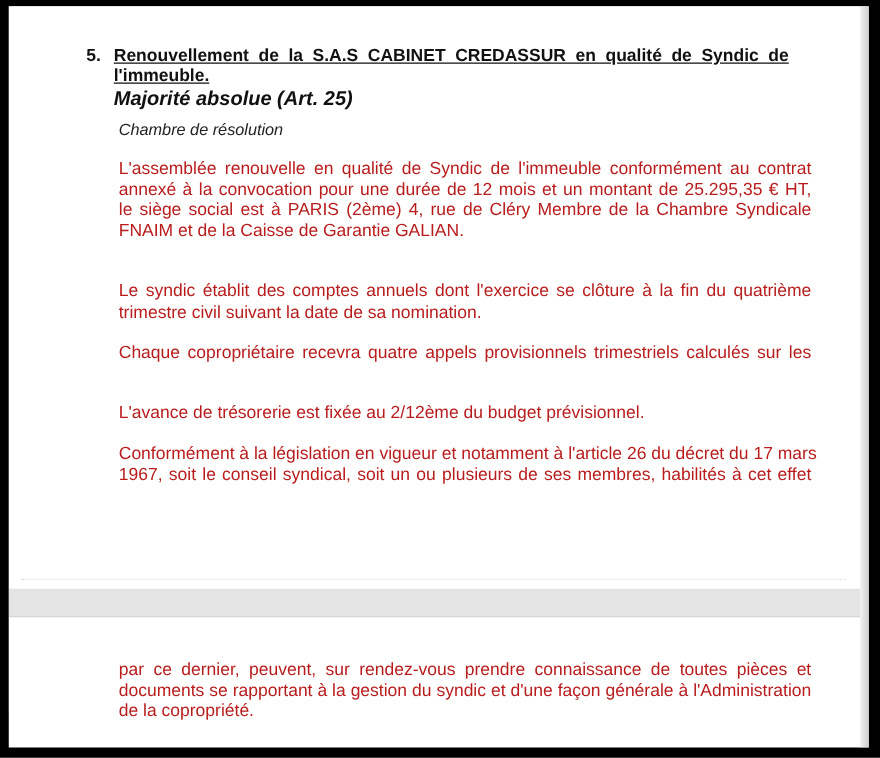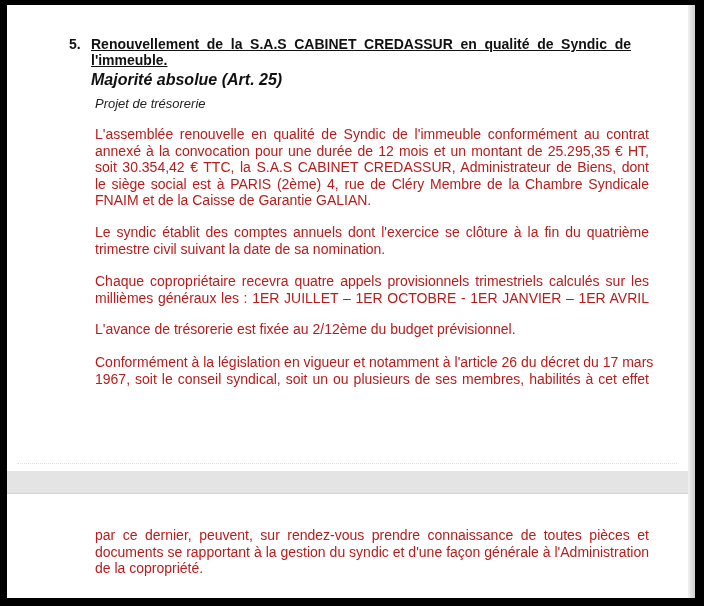--- a/index.html
+++ b/index.html
@@ -135,38 +135,36 @@
     <div class="heading">
       <span class="num">5.</span>
       <div class="title">
         <span class="line">Renouvellement de la S.A.S CABINET CREDASSUR en qualité de Syndic de</span>
         <span class="line last">l'immeuble.</span>
       </div>
     </div>
 
     <div class="majority">Majorité absolue (Art. 25)</div>
 
-    <div class="projet">Projet de trésorerie</div>
+    <div class="projet">Chambre de résolution</div>
 
     <div class="para p1">
       <span class="line">L'assemblée renouvelle en qualité de Syndic de l'immeuble conformément au contrat</span>
       <span class="line">annexé à la convocation pour une durée de  12   mois et un montant de  25.295,35 € HT,</span>
-      <span class="line">soit  30.354,42 € TTC, la S.A.S CABINET CREDASSUR, Administrateur de Biens, dont</span>
       <span class="line">le siège social est à PARIS (2ème) 4, rue de Cléry  Membre de la Chambre Syndicale</span>
       <span class="line last">FNAIM et de la Caisse de Garantie GALIAN.</span>
     </div>
 
     <div class="para p2">
       <span class="line">Le syndic établit des comptes annuels dont l'exercice se clôture à la fin du quatrième</span>
       <span class="line last">trimestre civil suivant la date de sa nomination.</span>
     </div>
 
     <div class="para p3">
       <span class="line">Chaque copropriétaire recevra quatre appels provisionnels trimestriels calculés sur les</span>
-      <span class="line">millièmes généraux les : 1ER JUILLET – 1ER OCTOBRE - 1ER JANVIER – 1ER AVRIL</span>
     </div>
 
     <div class="para p4">
       <span class="line last">L'avance de trésorerie est fixée au 2/12ème du budget prévisionnel.</span>
     </div>
 
     <div class="para p5">
       <span class="line">Conformément à la législation en vigueur et notamment à l'article 26 du décret du 17 mars</span>
       <span class="line">1967, soit le conseil syndical, soit un ou plusieurs de ses membres, habilités à cet effet</span>
     </div>

